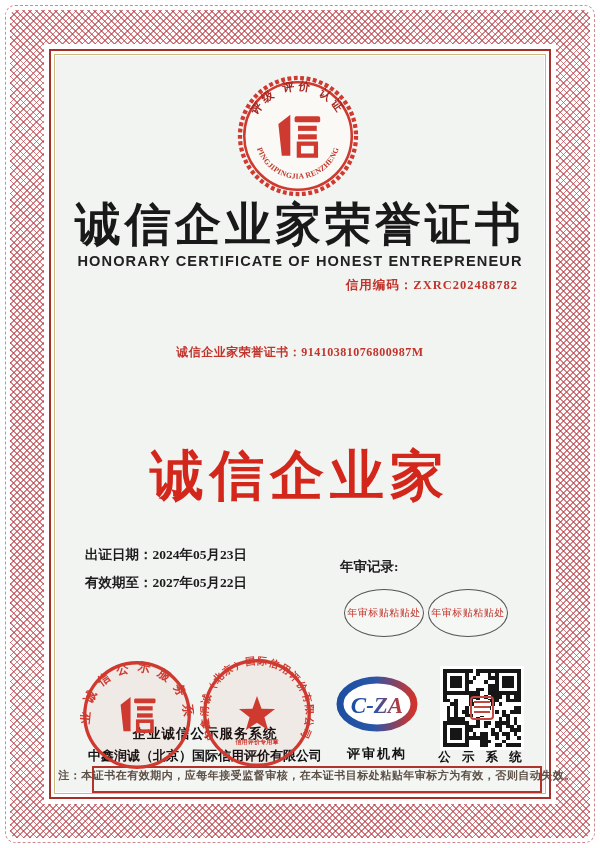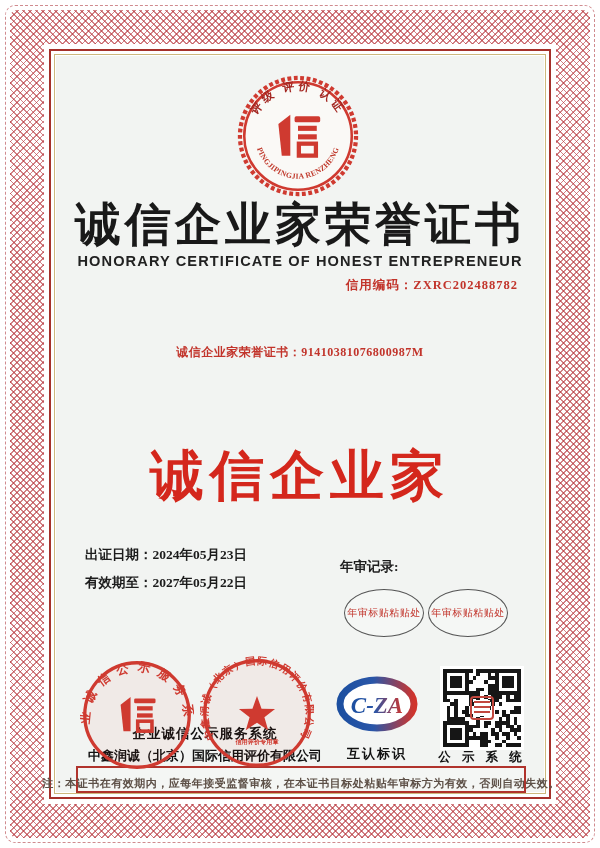--- a/index.html
+++ b/index.html
@@ -76,22 +76,22 @@
   .qr-logo{
     position:absolute;left:50%;top:50%;width:16px;height:16px;transform:translate(-50%,-50%);
     background:#fff;border:2px solid #c2473e;border-radius:4px;
     background-image:repeating-linear-gradient(0deg,#c2473e 0 2px,#fff 2px 5px);
     background-clip:content-box;padding:2px;
   }
   .qr-label{left:381px;top:693px;width:90px;text-align:center;font-size:12.5px;font-weight:900;color:#111;letter-spacing:4px;white-space:nowrap;}
 
   
   .note-box{
-    left:20px;top:710px;width:446px;height:23px;border:2px solid #b0332c;
-    display:flex;align-items:flex-end;justify-content:center;background:rgba(255,255,255,.2);font-family:Liberation Mono, monospace;
+    left:36px;top:710px;width:446px;height:23px;border:2px solid #b0332c;
+    display:flex;align-items:flex-start;justify-content:center;background:rgba(255,255,255,.2);font-family:Liberation Mono, monospace;
   }
   .note-box span{font-size:11px;font-weight:bold;color:#5d5047;letter-spacing:.5px;white-space:nowrap;}
 
   svg text{font-family:"Liberation Serif", serif;}
 </style>
 </head>
 <body>
 
 <svg width="0" height="0" style="position:absolute" aria-hidden="true">
   <defs>
@@ -173,21 +173,21 @@
 
   <div class="abs org-lines">
     <div class="org-line1">企业诚信公示服务系统</div>
     <div class="org-line2">中鑫润诚（北京）国际信用评价有限公司</div>
   </div>
 
   <svg class="abs cza" viewBox="0 0 90 64">
     <ellipse cx="45" cy="30" rx="37" ry="24" fill="#fff" stroke="url(#czaGrad)" stroke-width="7"></ellipse>
     <text x="45" y="39" font-size="23" font-weight="900" font-style="italic" text-anchor="middle" fill="url(#czaGrad)" font-family="Liberation Sans, sans-serif">C-ZA</text>
   </svg>
-  <div class="abs cza-label">互认标识</div>
+  <div class="abs cza-label">评审机构</div>
 
   <div class="abs qr" id="qr">
     <div class="qr-logo"></div>
   <i style="grid-area: 1 / 1;"></i>
       <i style="grid-area: 1 / 2;"></i>
       <i style="grid-area: 1 / 3;"></i>
       <i style="grid-area: 1 / 4;"></i>
       <i style="grid-area: 1 / 5;"></i>
       <i style="grid-area: 1 / 6;"></i>
       <i style="grid-area: 1 / 7;"></i>

